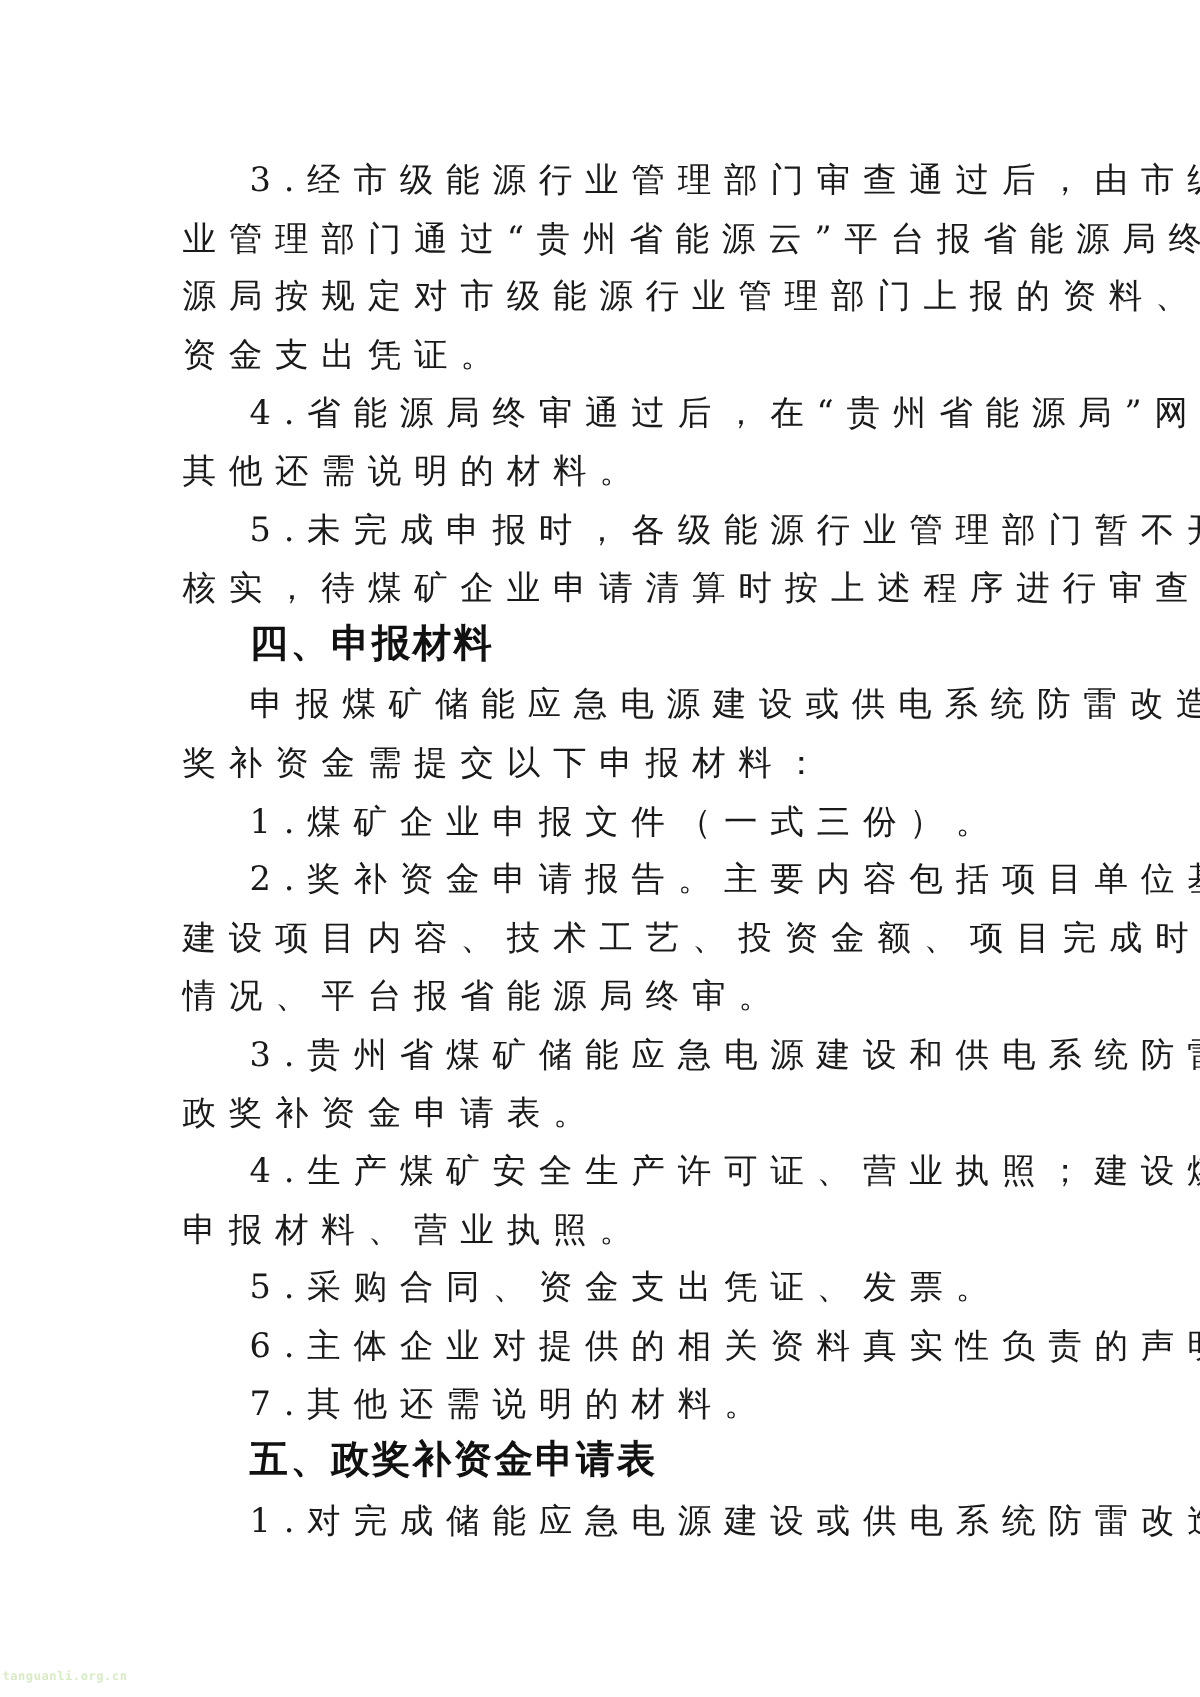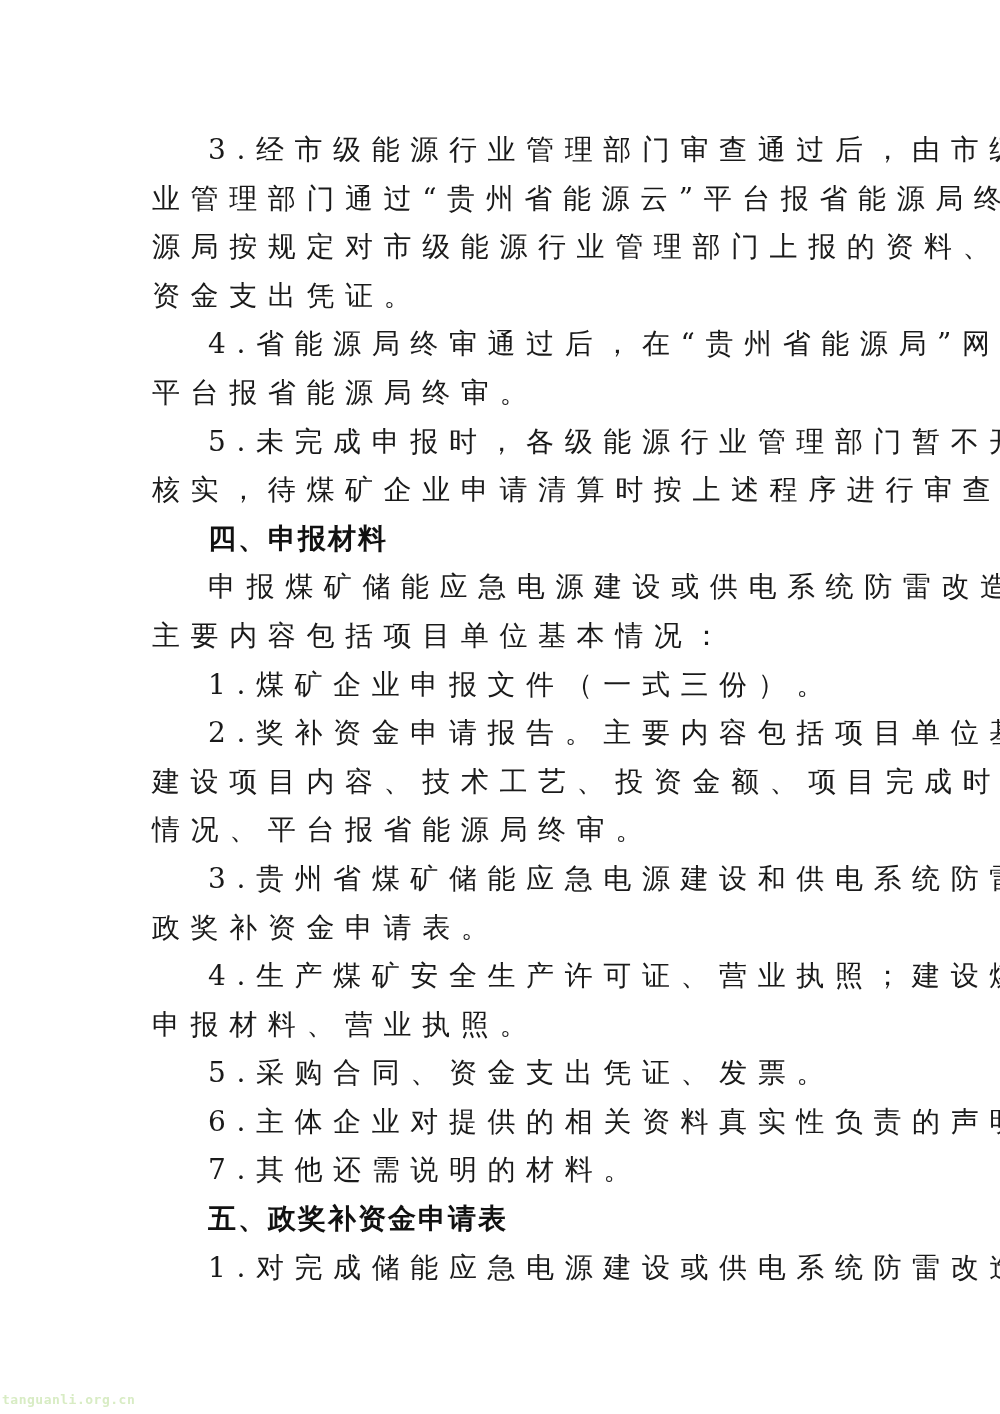--- a/index.html
+++ b/index.html
@@ -27,70 +27,70 @@
       letter-spacing: 10.6px;
       margin: 0;
       text-indent: 56px;
       text-align: justify;
       text-align-last: left;
       white-space: normal;
       word-break: break-all;
     }
     .para.noindent { text-indent: 0; }
     .heading {
-      font-family: Liberation Sans, sans-serif;
-      font-size: 28px;
+      font-family: Liberation Mono, monospace;
+      font-size: 32px;
       line-height: 48.6px;
       letter-spacing: 2px;
       margin: 0;
       text-indent: 56px;
       font-weight: bold;
       color: #111;
     }
     .line {
       display: block;
       white-space: nowrap;
       overflow: visible;
     }
     .watermark {
       position: absolute;
       left: 2px;
       top: 1392px;
       font-family: "DejaVu Sans Mono", "Liberation Mono", monospace;
-      font-size: 13px;
+      font-size: 10px;
       font-weight: bold;
       color: #d8ecc4;
       letter-spacing: 0.5px;
     }
   </style>
 </head>
 <body>
 
 <div class="page">
 
   <div>
     <span class="para line">3.经市级能源行业管理部门审查通过后，由市级能源行</span>
     <span class="para noindent line">业管理部门通过“贵州省能源云”平台报省能源局终审，省能</span>
     <span class="para noindent line">源局按规定对市级能源行业管理部门上报的资料、设备进行</span>
     <span class="para noindent line">资金支出凭证。</span>
   </div>
   <div>
     <span class="para line">4.省能源局终审通过后，在“贵州省能源局”网站上对符</span>
-    <span class="para noindent line">平台报省能源局终审。</span>
+    <span class="para noindent line">其他还需说明的材料。</span>
   </div>
   <div>
     <span class="para line">5.未完成申报时，各级能源行业管理部门暂不开展现场</span>
     <span class="para noindent line">核实，待煤矿企业申请清算时按上述程序进行审查。</span>
   </div>
   <div>
     <span class="heading line">四、申报材料</span>
   </div>
   <div>
     <span class="para line">申报煤矿储能应急电源建设或供电系统防雷改造财政</span>
-    <span class="para noindent line">主要内容包括项目单位基本情况：</span>
+    <span class="para noindent line">奖补资金需提交以下申报材料：</span>
   </div>
   <div>
     <span class="para line">1.煤矿企业申报文件（一式三份）。</span>
   </div>
   <div>
     <span class="para line">2.奖补资金申请报告。主要内容包括项目单位基本情况、</span>
     <span class="para noindent line">建设项目内容、技术工艺、投资金额、项目完成时间、运行</span>
     <span class="para noindent line">情况、平台报省能源局终审。</span>
   </div>
   <div>

